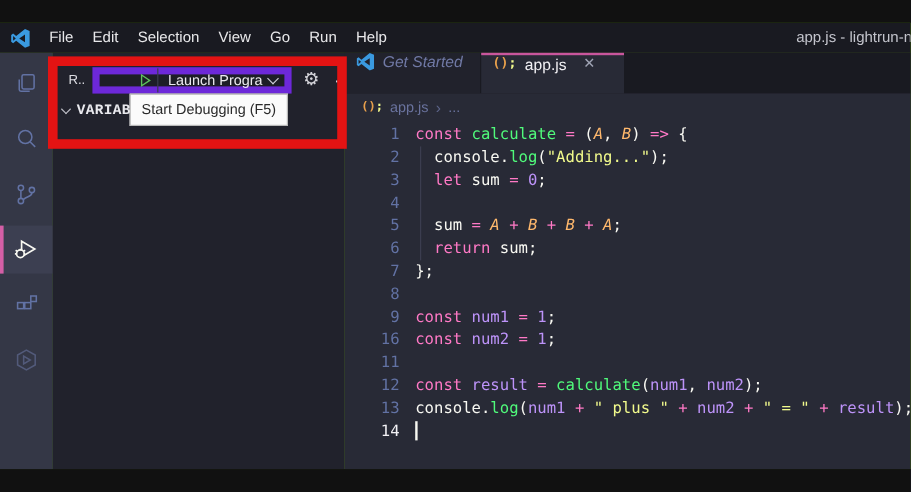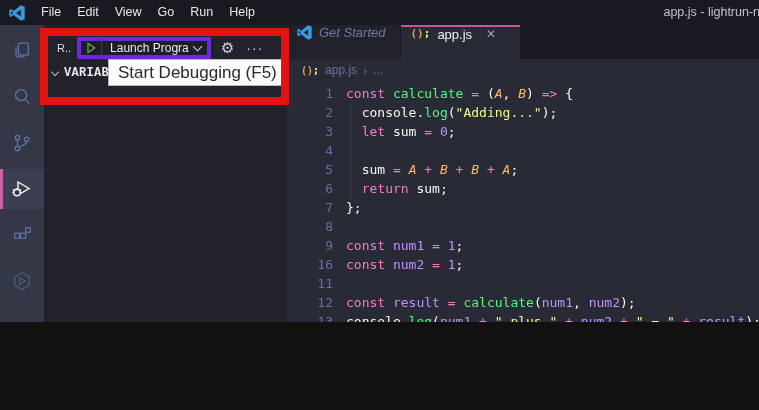--- a/index.html
+++ b/index.html
@@ -1,20 +1,21 @@
 <!DOCTYPE html>
 <html><head>
 <meta charset="utf-8">
 <style>
   * { margin:0; padding:0; box-sizing:border-box; }
   html,body { background:#111; }
   #window {
-    position:relative; width:759px; height:322px; overflow:hidden;
+    position:relative; width:759px; height:372px; overflow:hidden;
     font-family:"Liberation Sans", sans-serif;
     background:#4d7c0f;
+    margin-top:19px;
   }
   
   #titlebar {
     position:absolute; left:0; top:0; width:759px; height:25px;
     background:#191a21; display:flex; align-items:center; overflow:hidden;
   }
   #titlebar .logo { width:16px; height:16px; margin-left:9px; margin-right:8px; flex:0 0 auto; }
   .menu-item {
     color:#e8e8ea; font-size:12.5px; padding:0 8px; height:25px; line-height:25px; cursor:default;
   }
@@ -41,21 +42,21 @@
     position:absolute; left:44px; top:25px; width:243px; height:385px;
     background:#21222c; color:#e6e6e6;
   }
   #run-toolbar {
     position:absolute; left:0; top:11px; width:243px; height:24px;
     display:flex; align-items:center;
   }
   #run-title { font-size:11px; color:#dcdce2; margin-left:13px; white-space:nowrap; }
   #debug-controls {
     display:flex; align-items:center; margin-left:6px;
-    background:#1d1e27; border:4px solid #6d28d9; height:22px;
+    background:#1d1e27; border:6px solid #6d28d9; height:22px;padding-left:28px;
   }
   #play-button { width:20px; height:20px; display:flex; align-items:center; justify-content:center; }
   #play-button svg { stroke:#5dc05d; fill:none; stroke-width:1.5; }
   #config-dropdown {
     display:flex; align-items:center; height:20px; border-left:1px solid #3a3d4f;
     padding:0 6px 0 8px; max-width:122px;
   }
   #config-name {
     font-size:12px; color:#eceaf0; white-space:nowrap; overflow:hidden; max-width:96px;
   }
@@ -104,36 +105,37 @@
   #indent-guide { position:absolute; left:63px; top:22px; width:1px; height:95px; background:#3b3d4f; }
   .cursor { display:inline-block; width:2px; height:16px; background:#f8f8f2; vertical-align:text-bottom; }
   
   #annotation-rect {
     position:absolute; left:40px; top:28px; width:249px; height:77px;
     border:8px solid #e31313; z-index:40;
   }
   #tooltip {
     position:absolute; left:108px; top:59px; height:27px; z-index:30;
     background:#fbfbfb; border:1px solid #b9b9b9; color:#2a2a2a;
-    font-size:17px; line-height:25px; padding:0 9px; white-space:nowrap;
+    font-size:12px; line-height:25px; padding:0 9px; white-space:nowrap;
   }
 </style>
 </head>
 <body>
 
 <div id="window">
 
   <div id="titlebar">
     <svg class="logo" viewBox="0 0 100 100">
       <polygon points="74,1 98,11 98,89 74,99 28,62 12,75 2,68 2,32 12,25 28,38" fill="#3a9ae0"></polygon>
       <polygon points="74,30 44,50 74,70" fill="#191a21"></polygon>
       <polygon points="12,38 26,50 12,62" fill="#191a21"></polygon>
     </svg>
     <div class="menu-item">File</div>
     <div class="menu-item">Edit</div>
+    <div class="menu-item">Selection</div>
     <div class="menu-item">View</div>
     <div class="menu-item">Go</div>
     <div class="menu-item">Run</div>
     <div class="menu-item">Help</div>
     <div id="window-title">app.js - lightrun-no</div>
   </div>
 
   <div id="activitybar">
     <div class="ab-item">
       <svg width="22" height="22" viewBox="0 0 24 24">

